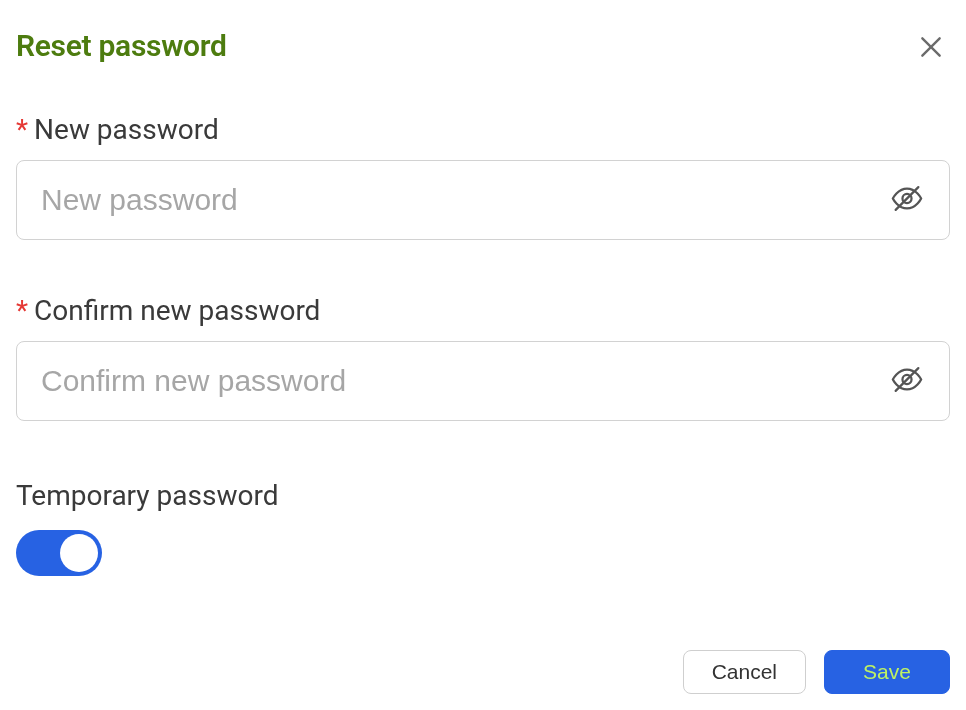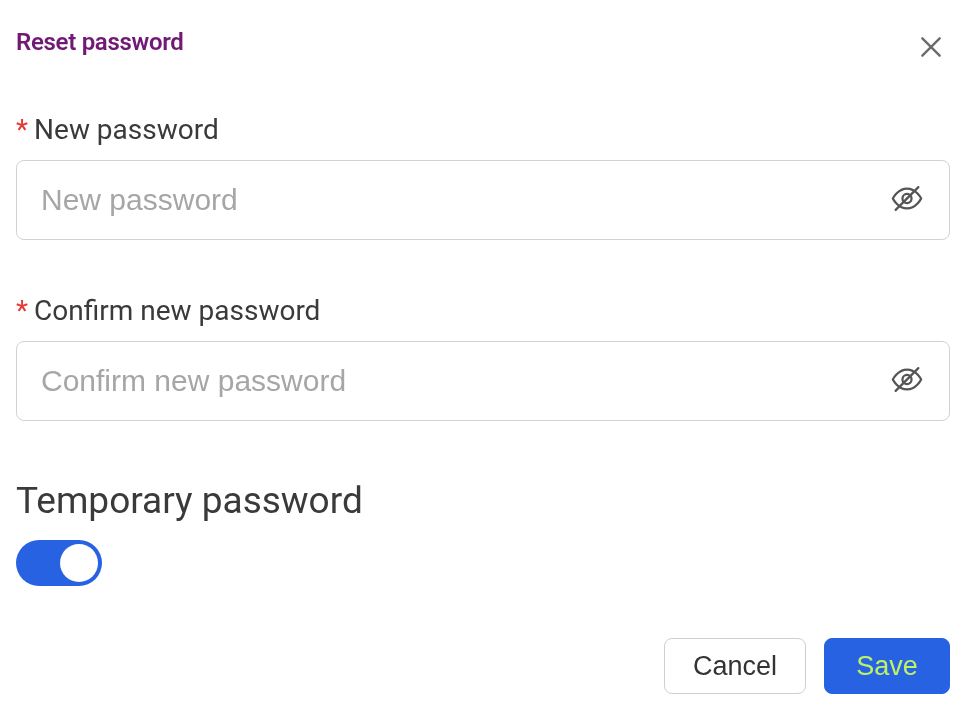--- a/index.html
+++ b/index.html
@@ -10,23 +10,23 @@
       background: #fff;
       position: relative;
       padding: 28px 16px 16px 16px;
     }
     .header {
       display: flex;
       justify-content: space-between;
       align-items: flex-start;
     }
     .title {
-      font-size: 24px;
+      font-size: 30px;
       font-weight: 600;
-      color: #701a75;
+      color: #4d7c0f;
       letter-spacing: -0.3px;
     }
     .close-btn {
       background: none;
       border: none;
       cursor: pointer;
       padding: 6px;
       color: #6b6b6b;
       display: flex;
       align-items: center;
@@ -83,21 +83,21 @@
       padding: 6px;
       color: #555;
       display: flex;
     }
     .eye-btn svg { width: 34px; height: 34px; }
 
     .toggle-group {
       margin-top: 58px;
     }
     .toggle-label {
-      font-size: 37px;
+      font-size: 28px;
       color: #3a3a3a;
       font-weight: 400;
       display: block;
       margin-bottom: 18px;
     }
     .switch {
       width: 86px;
       height: 46px;
       background: #2762e3;
       border-radius: 23px;
@@ -115,24 +115,24 @@
     }
 
     .footer {
       position: absolute;
       right: 16px;
       bottom: 16px;
       display: flex;
       gap: 18px;
     }
     .btn {
-      height: 56px;
+      height: 44px;
       padding: 0 28px;
       border-radius: 8px;
-      font-size: 27px;
+      font-size: 21px;
       cursor: pointer;
       display: inline-flex;
       align-items: center;
       justify-content: center;
     }
     .btn-secondary {
       background: #fff;
       color: #333;
       border: 1px solid #cfcfcf;
     }

